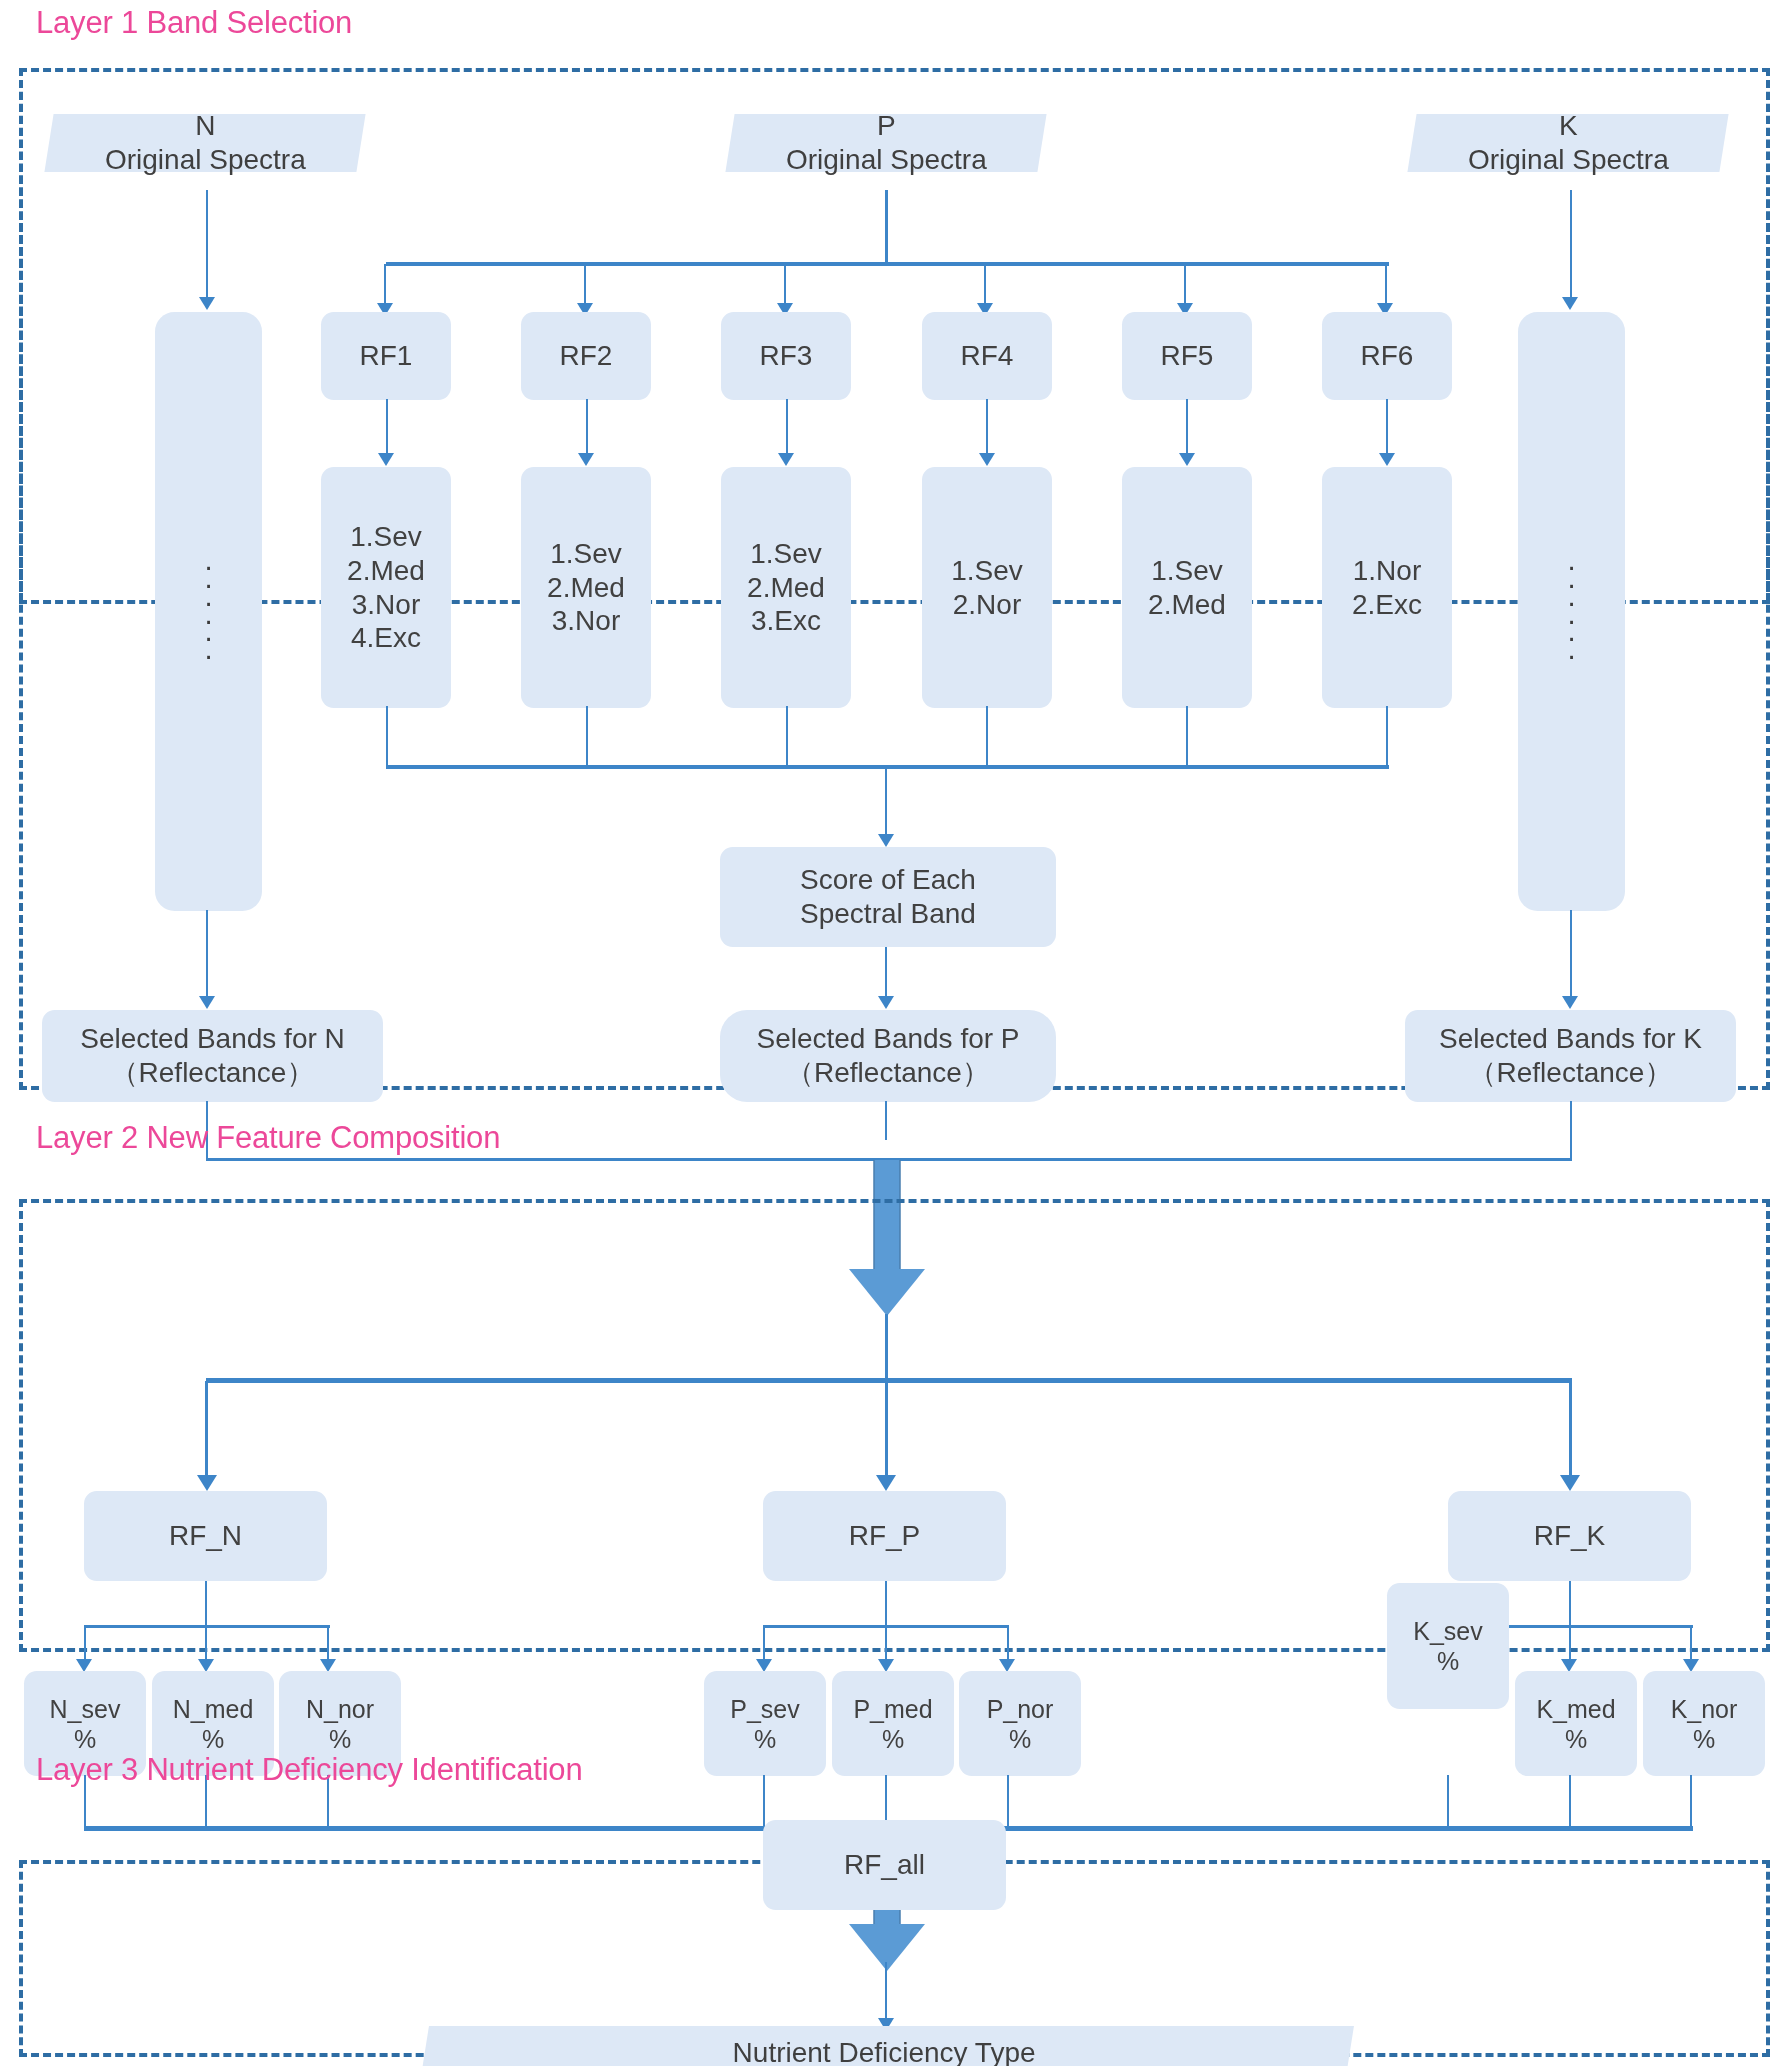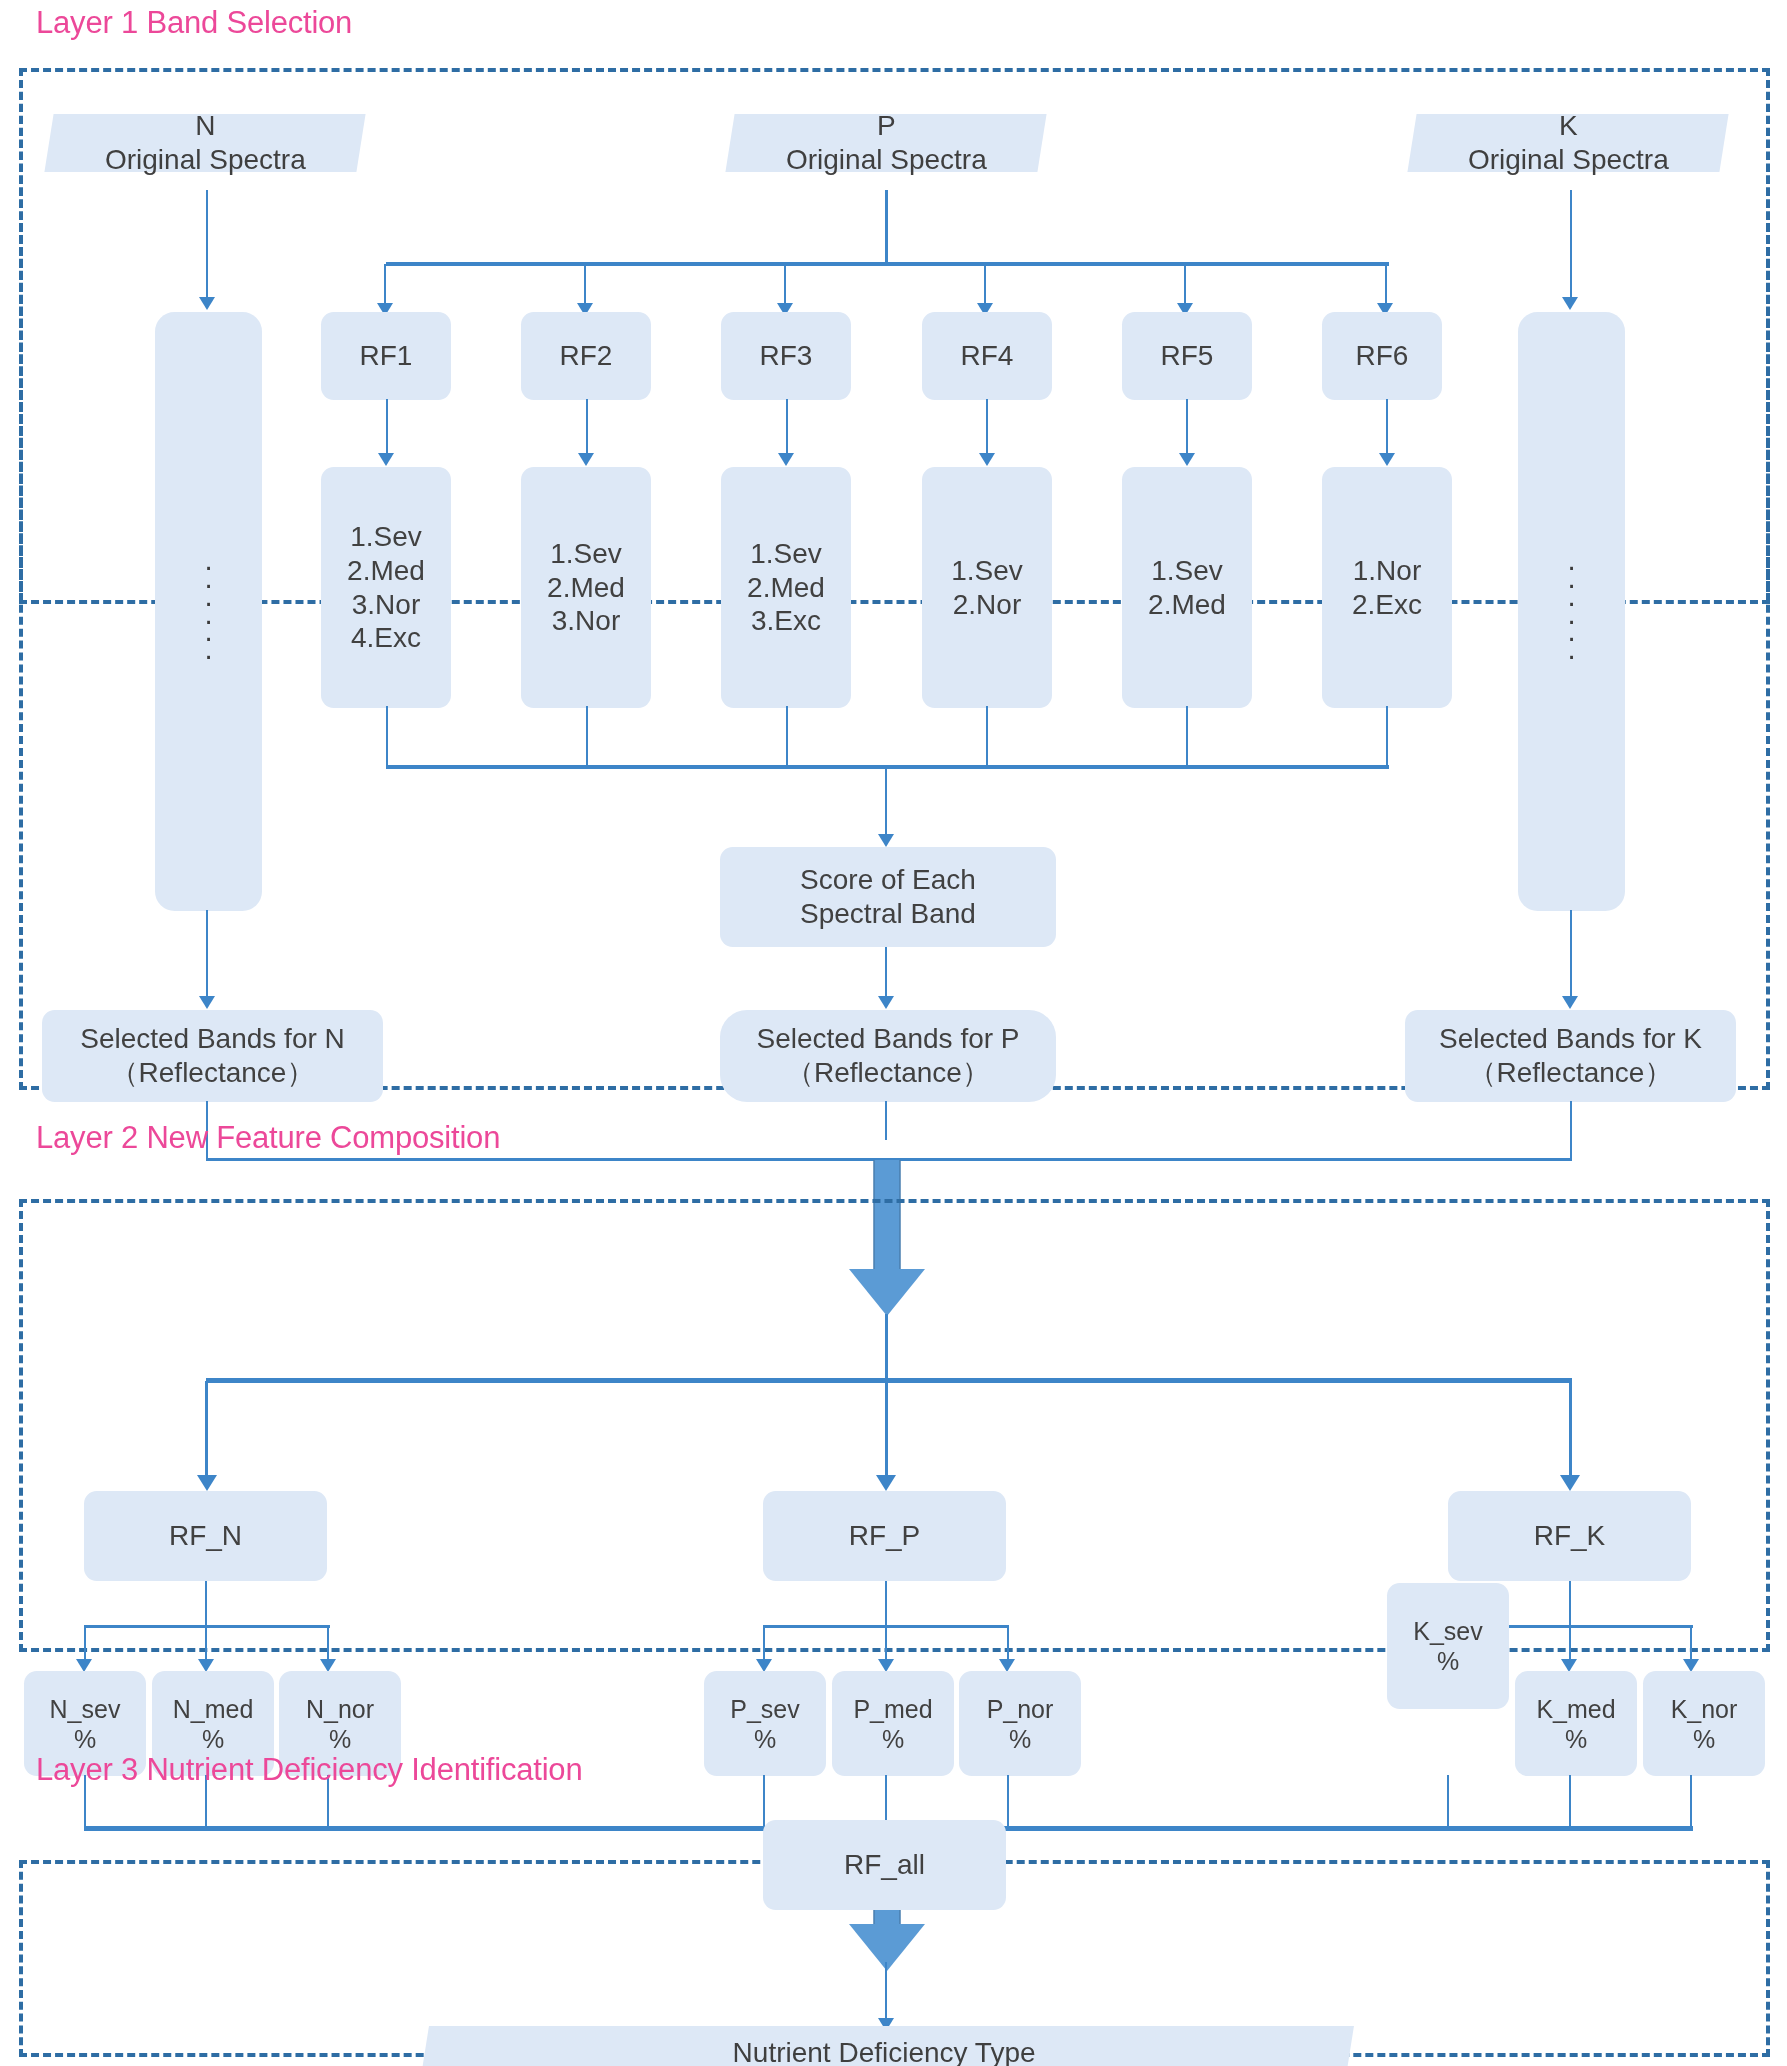--- a/index.html
+++ b/index.html
@@ -171,21 +171,21 @@
       <span>·</span>
       <span>·</span>
       <span>·</span>
   </div>
 
   <div class="node" style="left:321px; top:312px; width:130px; height:88px;">RF1</div>
   <div class="node" style="left:521px; top:312px; width:130px; height:88px;">RF2</div>
   <div class="node" style="left:721px; top:312px; width:130px; height:88px;">RF3</div>
   <div class="node" style="left:922px; top:312px; width:130px; height:88px;">RF4</div>
   <div class="node" style="left:1122px; top:312px; width:130px; height:88px;">RF5</div>
-  <div class="node" style="left:1322px; top:312px; width:120px; height:88px;">RF6</div>
+  <div class="node" style="left:1322px; top:312px; width:130px; height:88px;">RF6</div>
 
   <div class="vline" style="left:386px; top:399px; width:2.4px; height:56px;"></div>
   <div class="arrowhead" style="left:378px; top:453px;"></div>
   <div class="vline" style="left:586px; top:399px; width:2.4px; height:56px;"></div>
   <div class="arrowhead" style="left:578px; top:453px;"></div>
   <div class="vline" style="left:786px; top:399px; width:2.4px; height:56px;"></div>
   <div class="arrowhead" style="left:778px; top:453px;"></div>
   <div class="vline" style="left:986px; top:399px; width:2.4px; height:56px;"></div>
   <div class="arrowhead" style="left:979px; top:453px;"></div>
   <div class="vline" style="left:1186px; top:399px; width:2.4px; height:56px;"></div>

